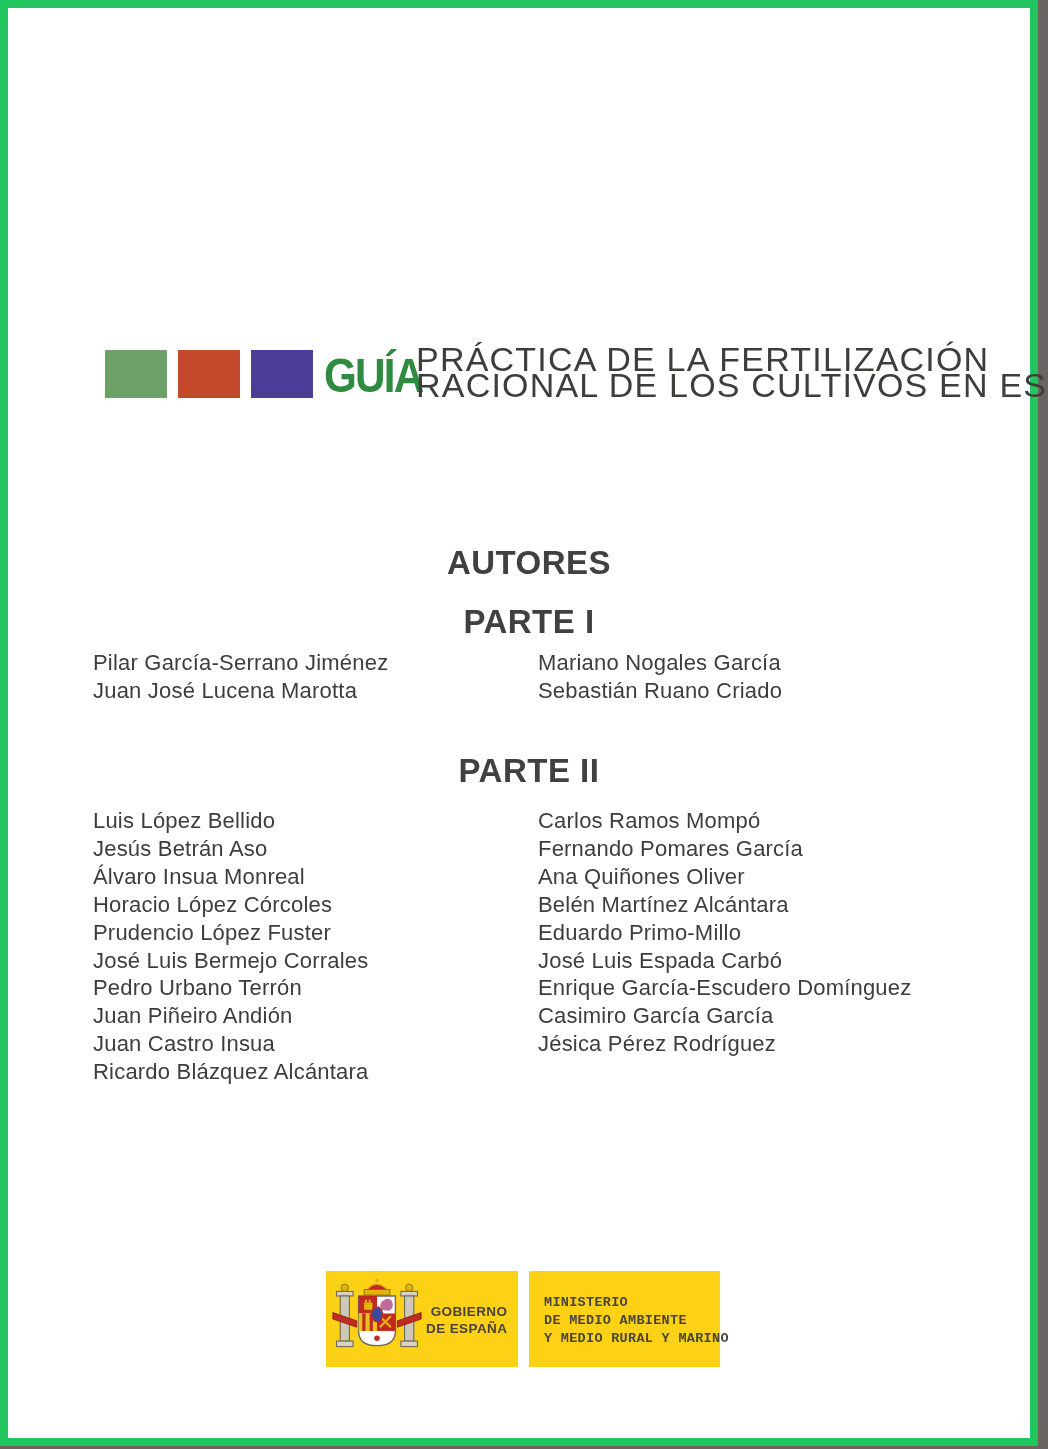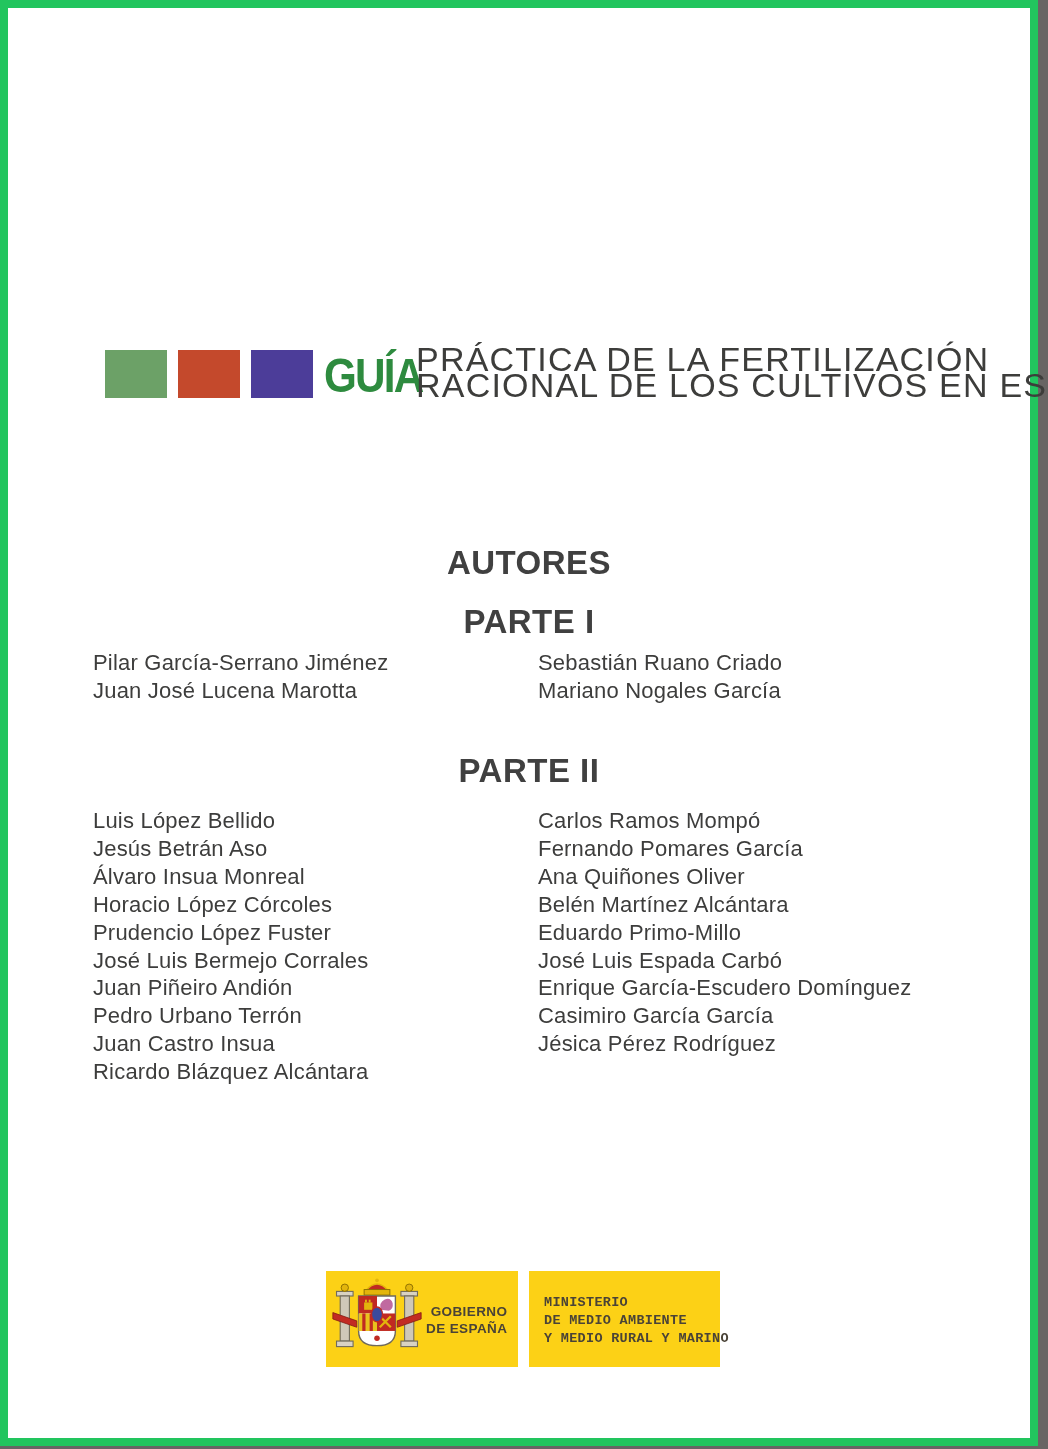--- a/index.html
+++ b/index.html
@@ -86,34 +86,34 @@
   </div>
 
   <div class="section-heading h-autores">AUTORES</div>
 
   <div class="section-heading h-parte1">PARTE I</div>
   <div class="col p1-left">
     <div>Pilar García-Serrano Jiménez</div>
     <div>Juan José Lucena Marotta</div>
   </div>
   <div class="col p1-right">
+    <div>Mariano Nogales García</div>
     <div>Sebastián Ruano Criado</div>
-    <div>Mariano Nogales García</div>
   </div>
 
   <div class="section-heading h-parte2">PARTE II</div>
   <div class="col p2-left">
     <div>Luis López Bellido</div>
     <div>Jesús Betrán Aso</div>
     <div>Álvaro Insua Monreal</div>
     <div>Horacio López Córcoles</div>
     <div>Prudencio López Fuster</div>
     <div>José Luis Bermejo Corrales</div>
+    <div>Pedro Urbano Terrón</div>
     <div>Juan Piñeiro Andión</div>
-    <div>Pedro Urbano Terrón</div>
     <div>Juan Castro Insua</div>
     <div>Ricardo Blázquez Alcántara</div>
   </div>
   <div class="col p2-right">
     <div>Carlos Ramos Mompó</div>
     <div>Fernando Pomares García</div>
     <div>Ana Quiñones Oliver</div>
     <div>Belén Martínez Alcántara</div>
     <div>Eduardo Primo-Millo</div>
     <div>José Luis Espada Carbó</div>

